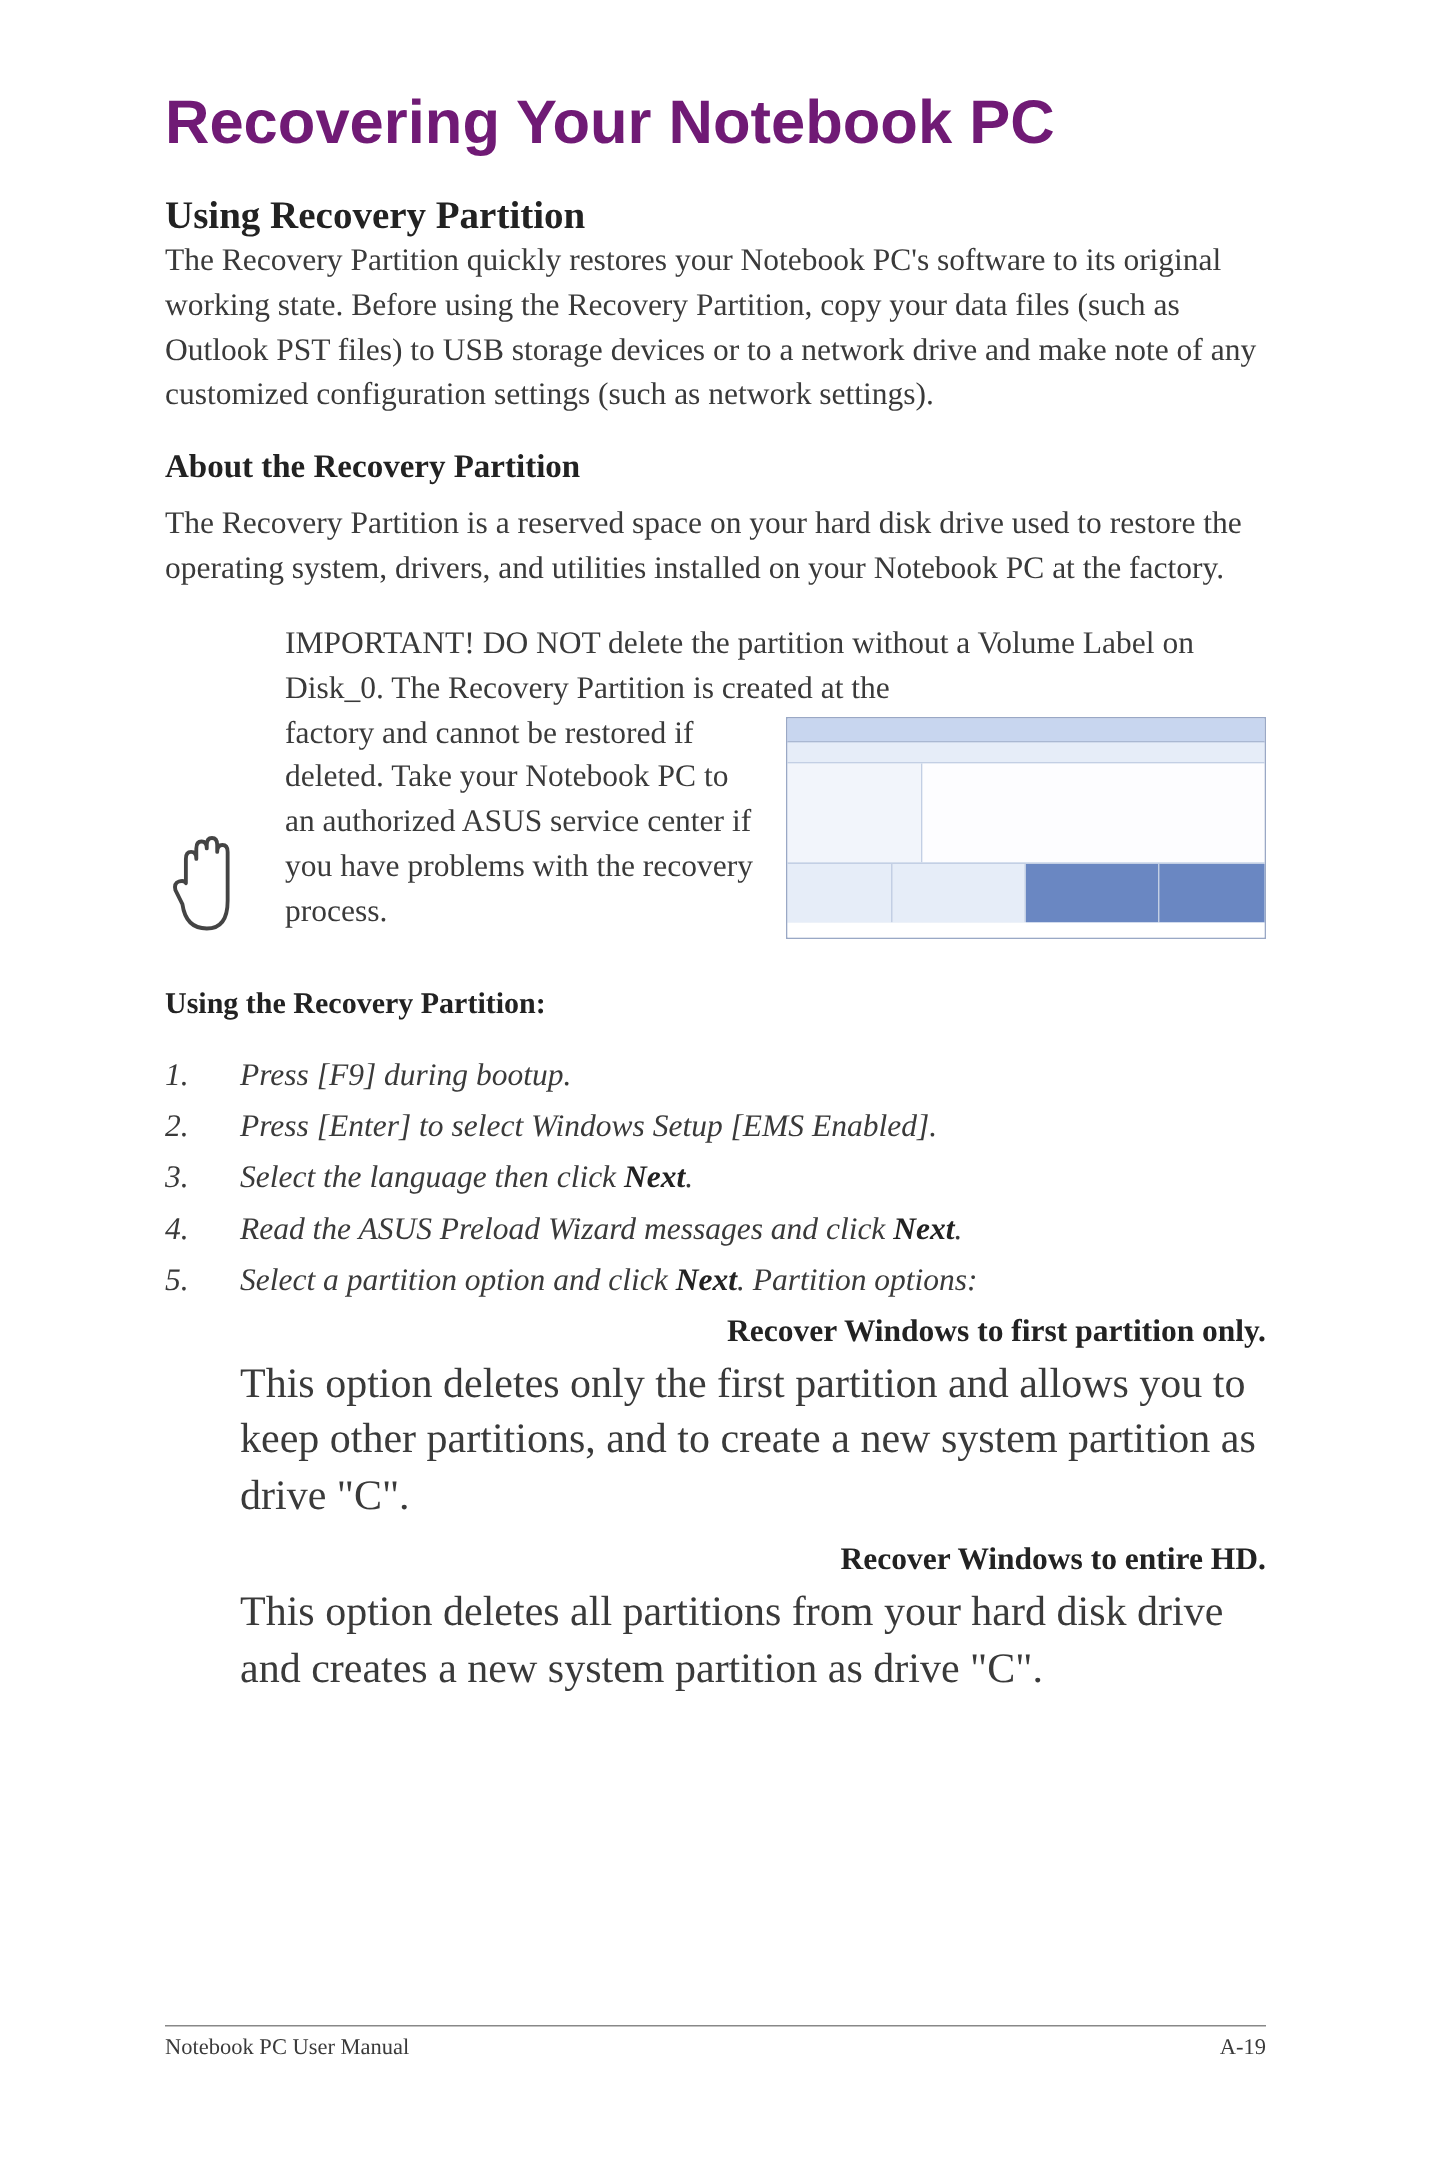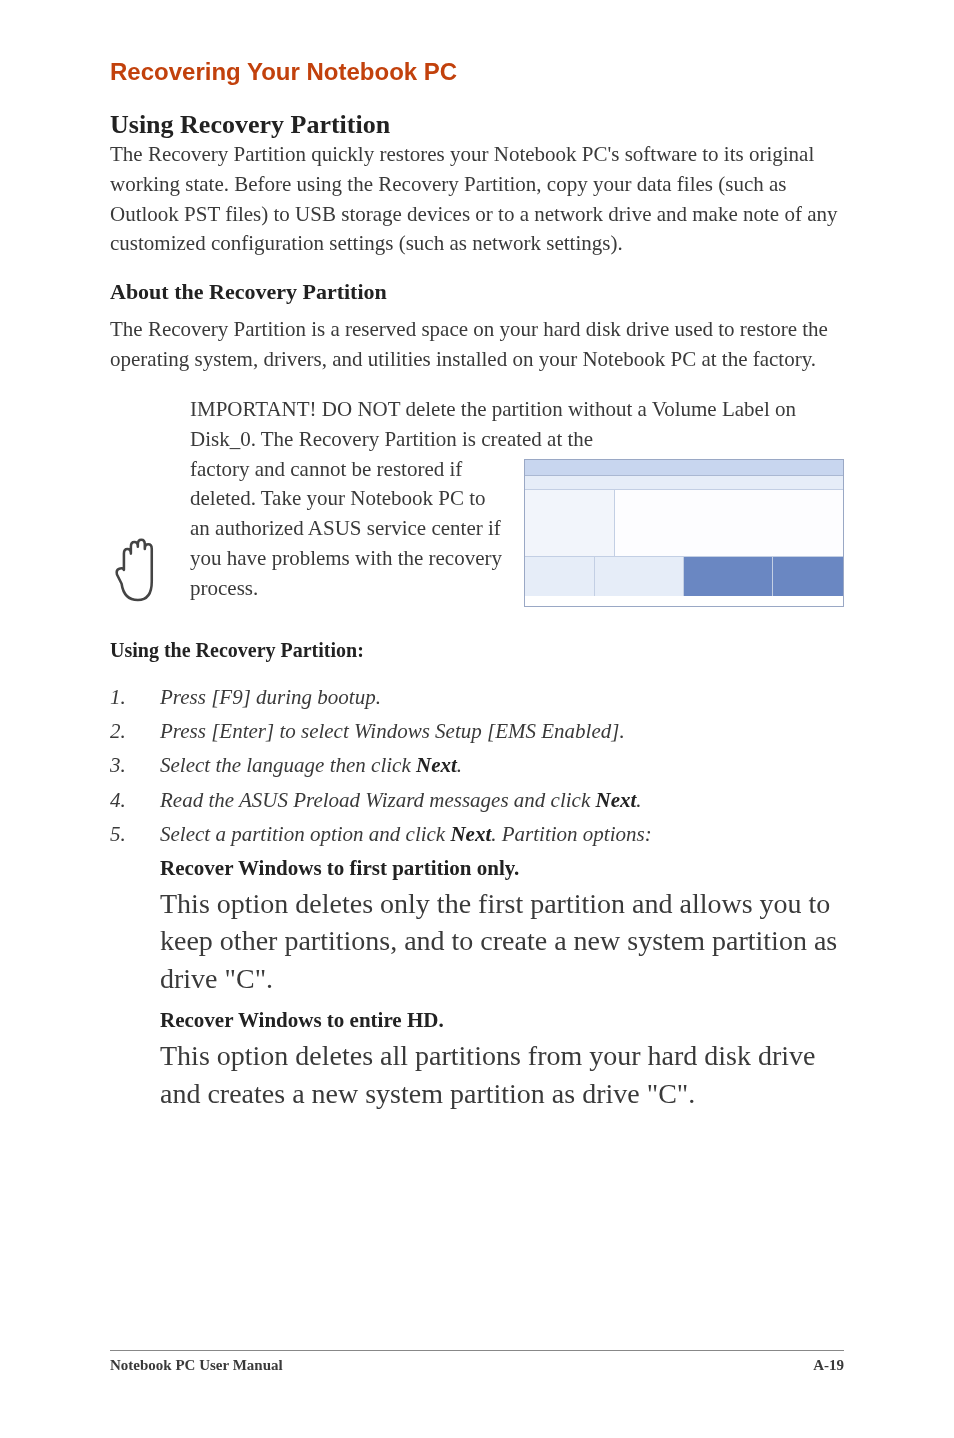--- a/index.html
+++ b/index.html
@@ -8,22 +8,22 @@
       height: 1438px;
       background: #fff;
       font-family: Georgia, 'Times New Roman', serif;
       color: #333;
       position: relative;
       padding: 58px 110px 0 110px;
     }
     h1 {
       font-family: Verdana, Arial, sans-serif;
       font-weight: 800;
-      font-size: 24px;
-      color: #c2410c;
+      font-size: 41px;
+      color: #701a75;
       margin-bottom: 24px;
     }
     h2 {
       font-family: Georgia, serif;
       font-weight: 700;
       font-size: 26px;
       color: #222;
     }
     h3 {
       font-family: Georgia, serif;
@@ -116,41 +116,41 @@
       top: 0;
     }
     .bold-inline { font-weight: 700; color:#222; }
     .option-title {
       font-weight: 700;
       font-size: 21px;
       color: #222;
       margin-left: 50px;
       margin-top: 6px;
       margin-bottom: 4px;
+      text-align: right;
     }
     .option-desc {
       font-size: 28px;
       line-height: 1.35;
       color: #3a3a3a;
       margin-left: 50px;
       margin-bottom: 10px;
     }
     .footer {
       position: absolute;
       bottom: 64px;
       left: 110px;
       right: 110px;
       border-top: 1px solid #888;
       padding-top: 6px;
       display: flex;
       justify-content: space-between;
       font-size: 15px;
       color: #3a3a3a;
       font-family: Georgia, serif;
-      font-weight: bold;
     }
   </style>
 </head>
 <body>
 
 <h1>Recovering Your Notebook PC</h1>
 
 <h2>Using Recovery Partition</h2>
 
 <p class="body-text">The Recovery Partition quickly restores your Notebook PC's software to its original working state. Before using the Recovery Partition, copy your data files (such as Outlook PST files) to USB storage devices or to a network drive and make note of any customized configuration settings (such as network settings).</p>

